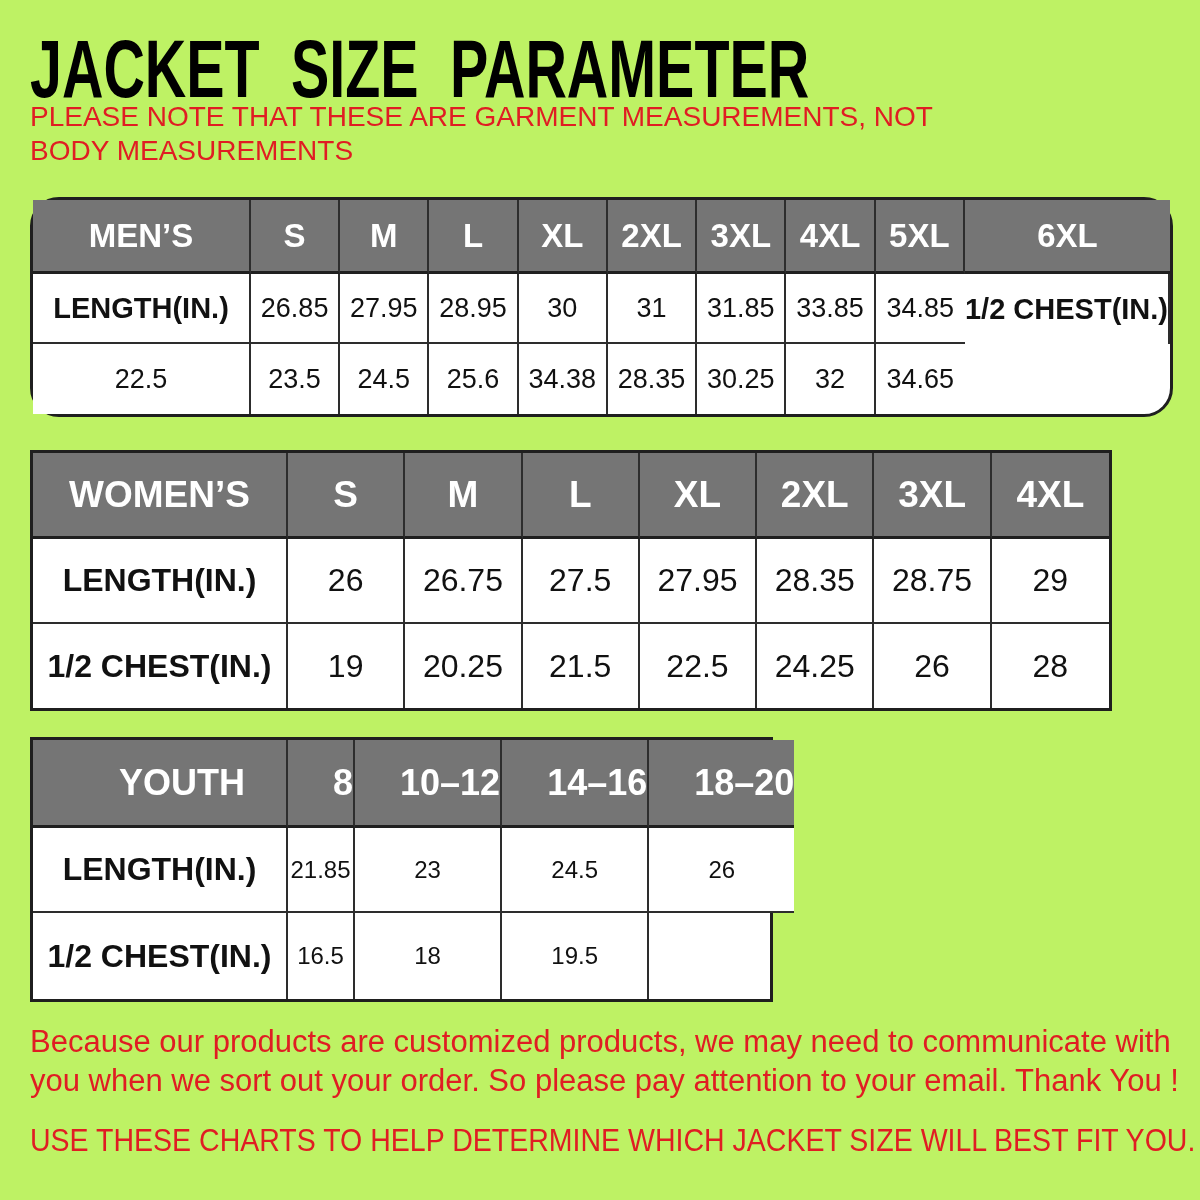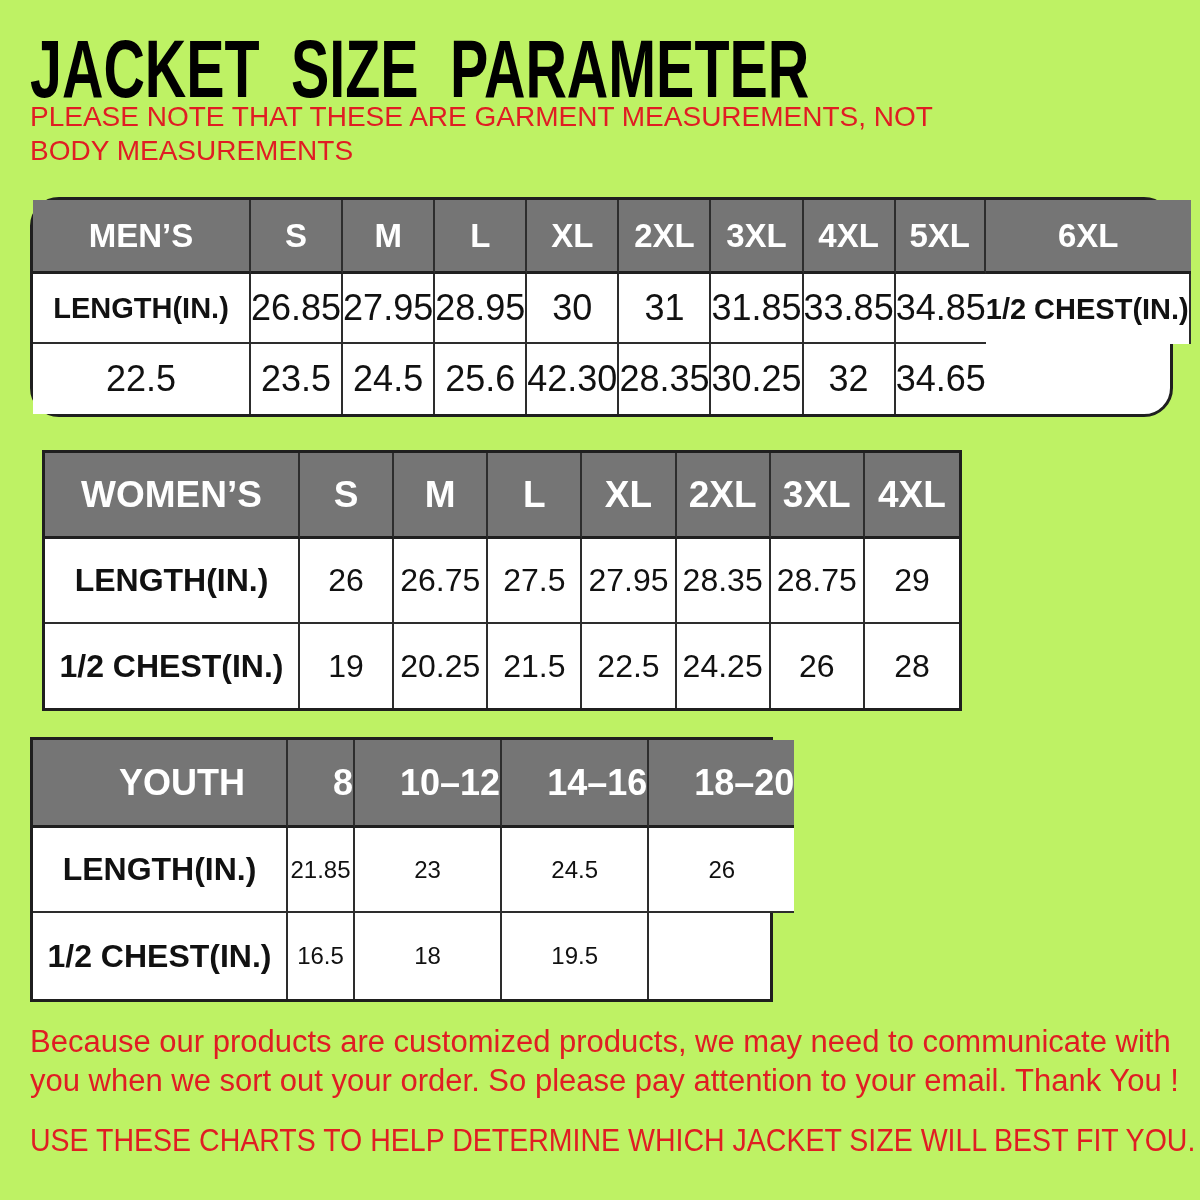--- a/index.html
+++ b/index.html
@@ -62,29 +62,29 @@
     background:#757575;
     color:#ffffff;
     font-weight:bold;
     border-right:2px solid #2d2d2d;
     border-bottom:3px solid #1f1f1f;
   }
   .lc{font-weight:bold;}
   
   .t-mens  .hc{font-size:33px;}
   .t-mens  .lc{font-size:29px;}
-  .t-mens  .vc{font-size:36px;}
+  .t-mens  .vc{font-size:27px;}
   .t-womens .hc{font-size:37px;}
   .t-womens .lc{font-size:32px;}
   .t-womens .vc{font-size:32px;}
   .t-youth .hc{font-size:36px;padding-left:45px;}
   .t-youth .lc{font-size:32px;}
   .t-youth .vc{font-size:24px;}
   .t-mens{left:30px; top:197px; width:1143px;}
-  .t-womens{left:42px; top:450px; width:920px;}
+  .t-womens{left:30px; top:450px; width:1082px;}
   .t-youth{left:30px; top:737px; width:743px;}
   .footer-para{
     position:absolute;
     left:30px;
     top:1022px;
     margin:0;
     width:1155px;
     font-size:31px;
     line-height:39px;
     color:#e01d23;
@@ -127,21 +127,21 @@
       <div class="cell vc">30</div>
       <div class="cell vc">31</div>
       <div class="cell vc">31.85</div>
       <div class="cell vc">33.85</div>
       <div class="cell vc ec">34.85</div>
       <div class="cell lc er">1/2 CHEST(IN.)</div>
       <div class="cell vc er">22.5</div>
       <div class="cell vc er">23.5</div>
       <div class="cell vc er">24.5</div>
       <div class="cell vc er">25.6</div>
-      <div class="cell vc er">42.30</div>
+      <div class="cell vc er">34.38</div>
       <div class="cell vc er">28.35</div>
       <div class="cell vc er">30.25</div>
       <div class="cell vc er">32</div>
       <div class="cell vc ec er">34.65</div>
     </div>
   <div class="size-table t-womens" style="grid-template-columns: 255px repeat(7, 1fr); grid-template-rows: 86px 85px 84px;">
       <div class="cell hc">WOMEN’S</div>
       <div class="cell hc">S</div>
       <div class="cell hc">M</div>
       <div class="cell hc">L</div>

